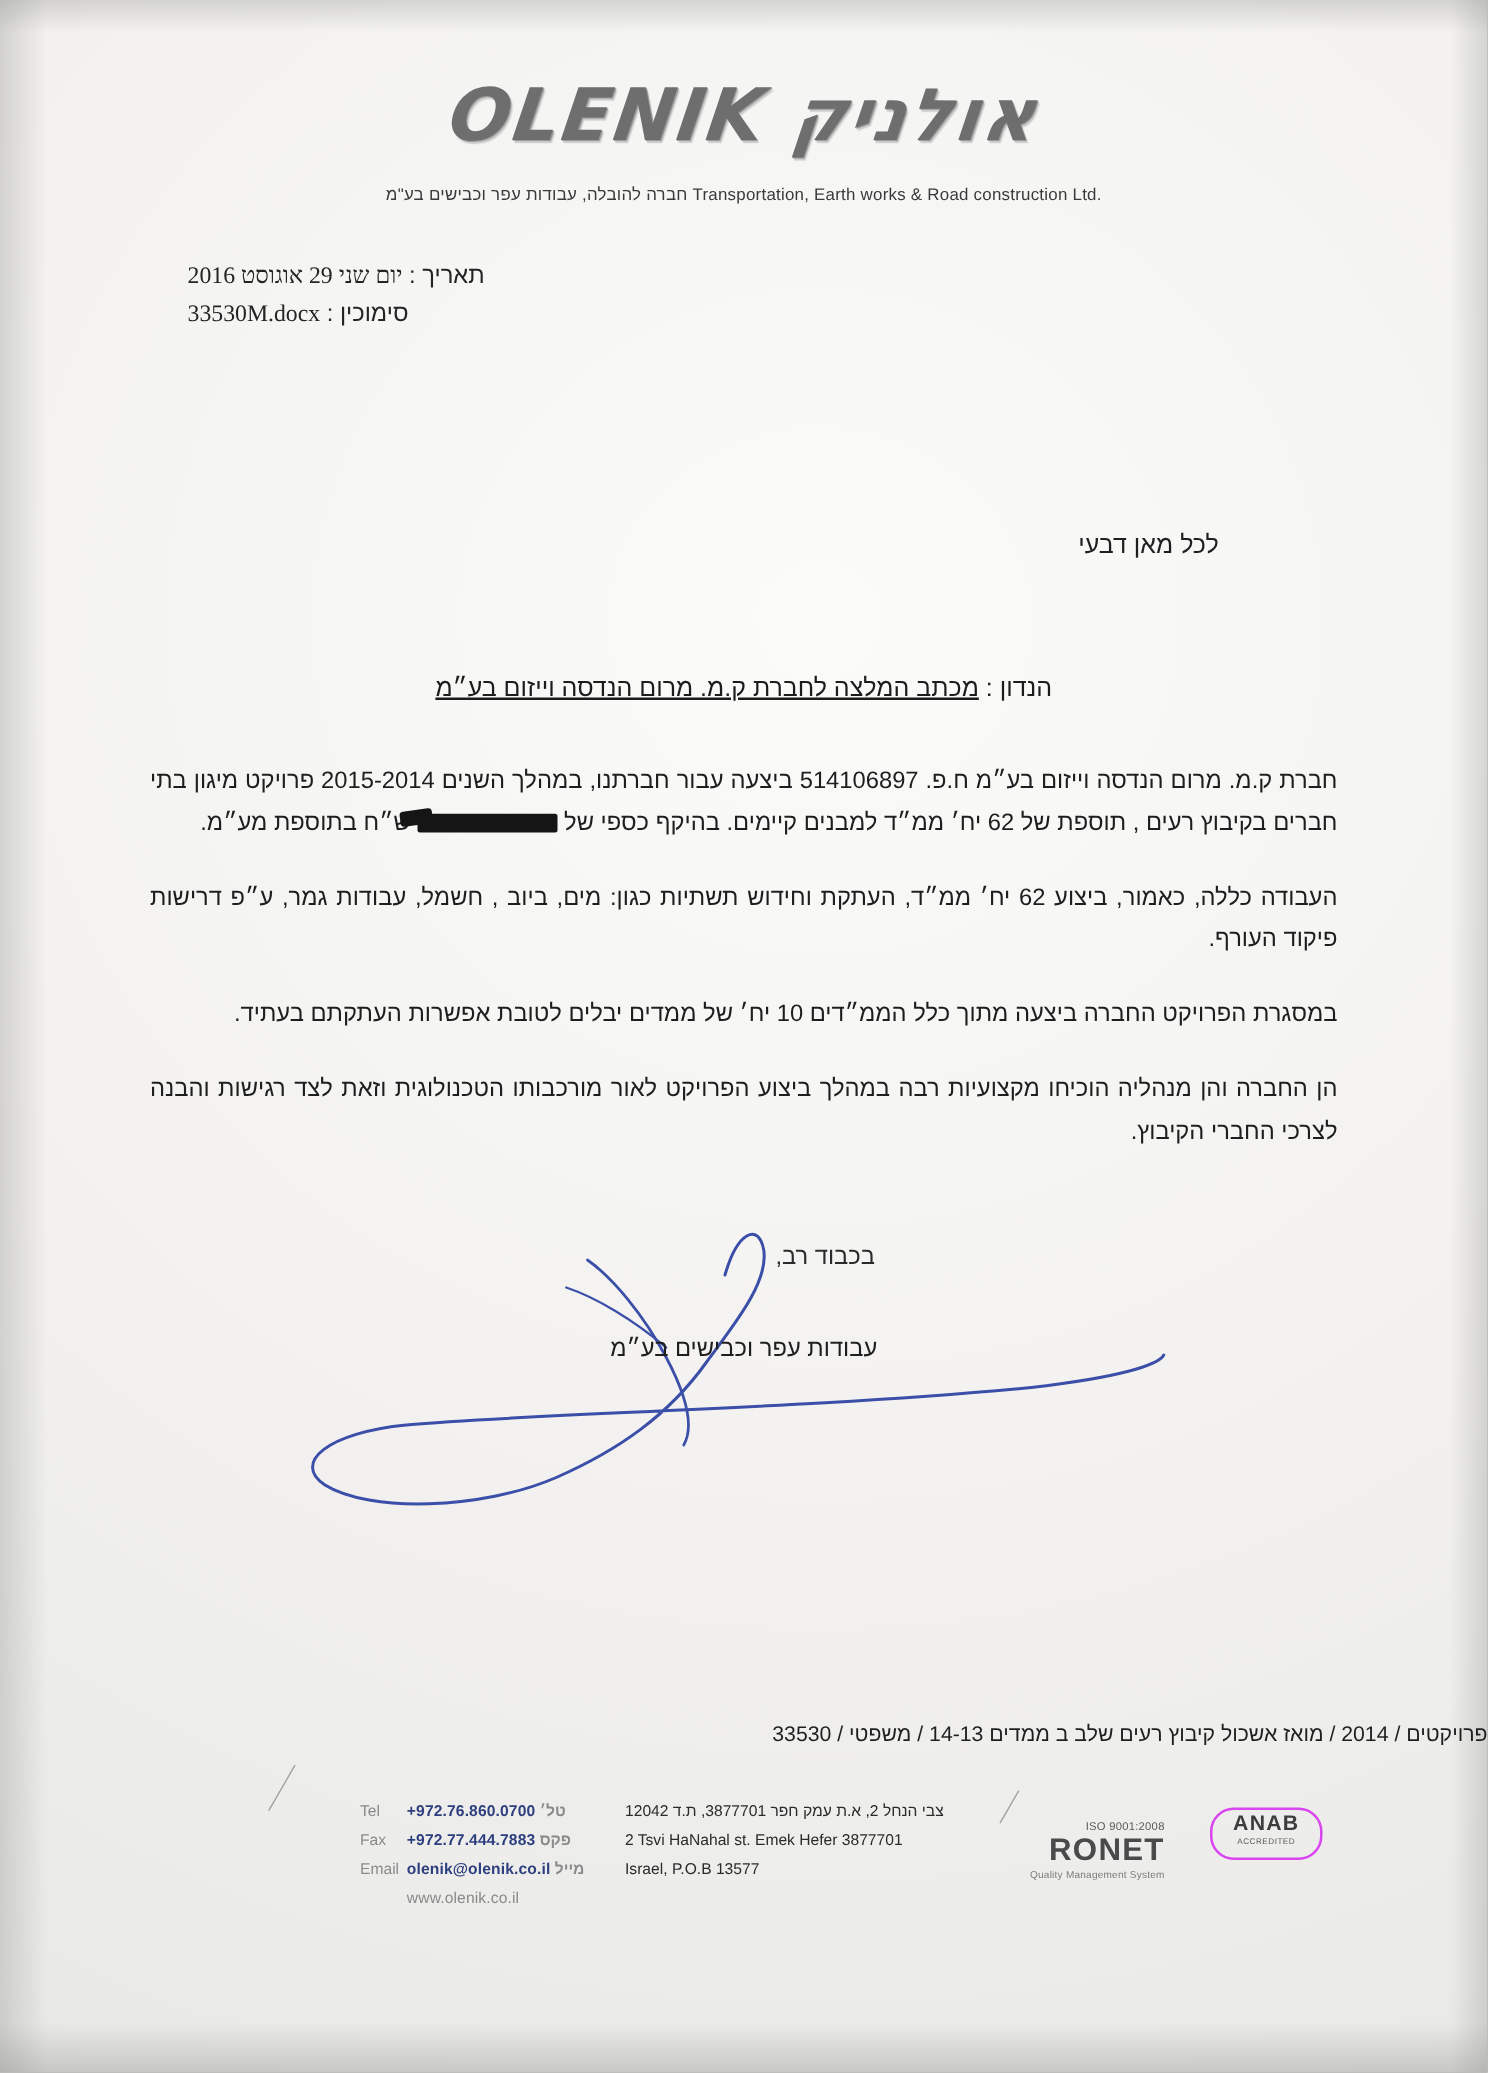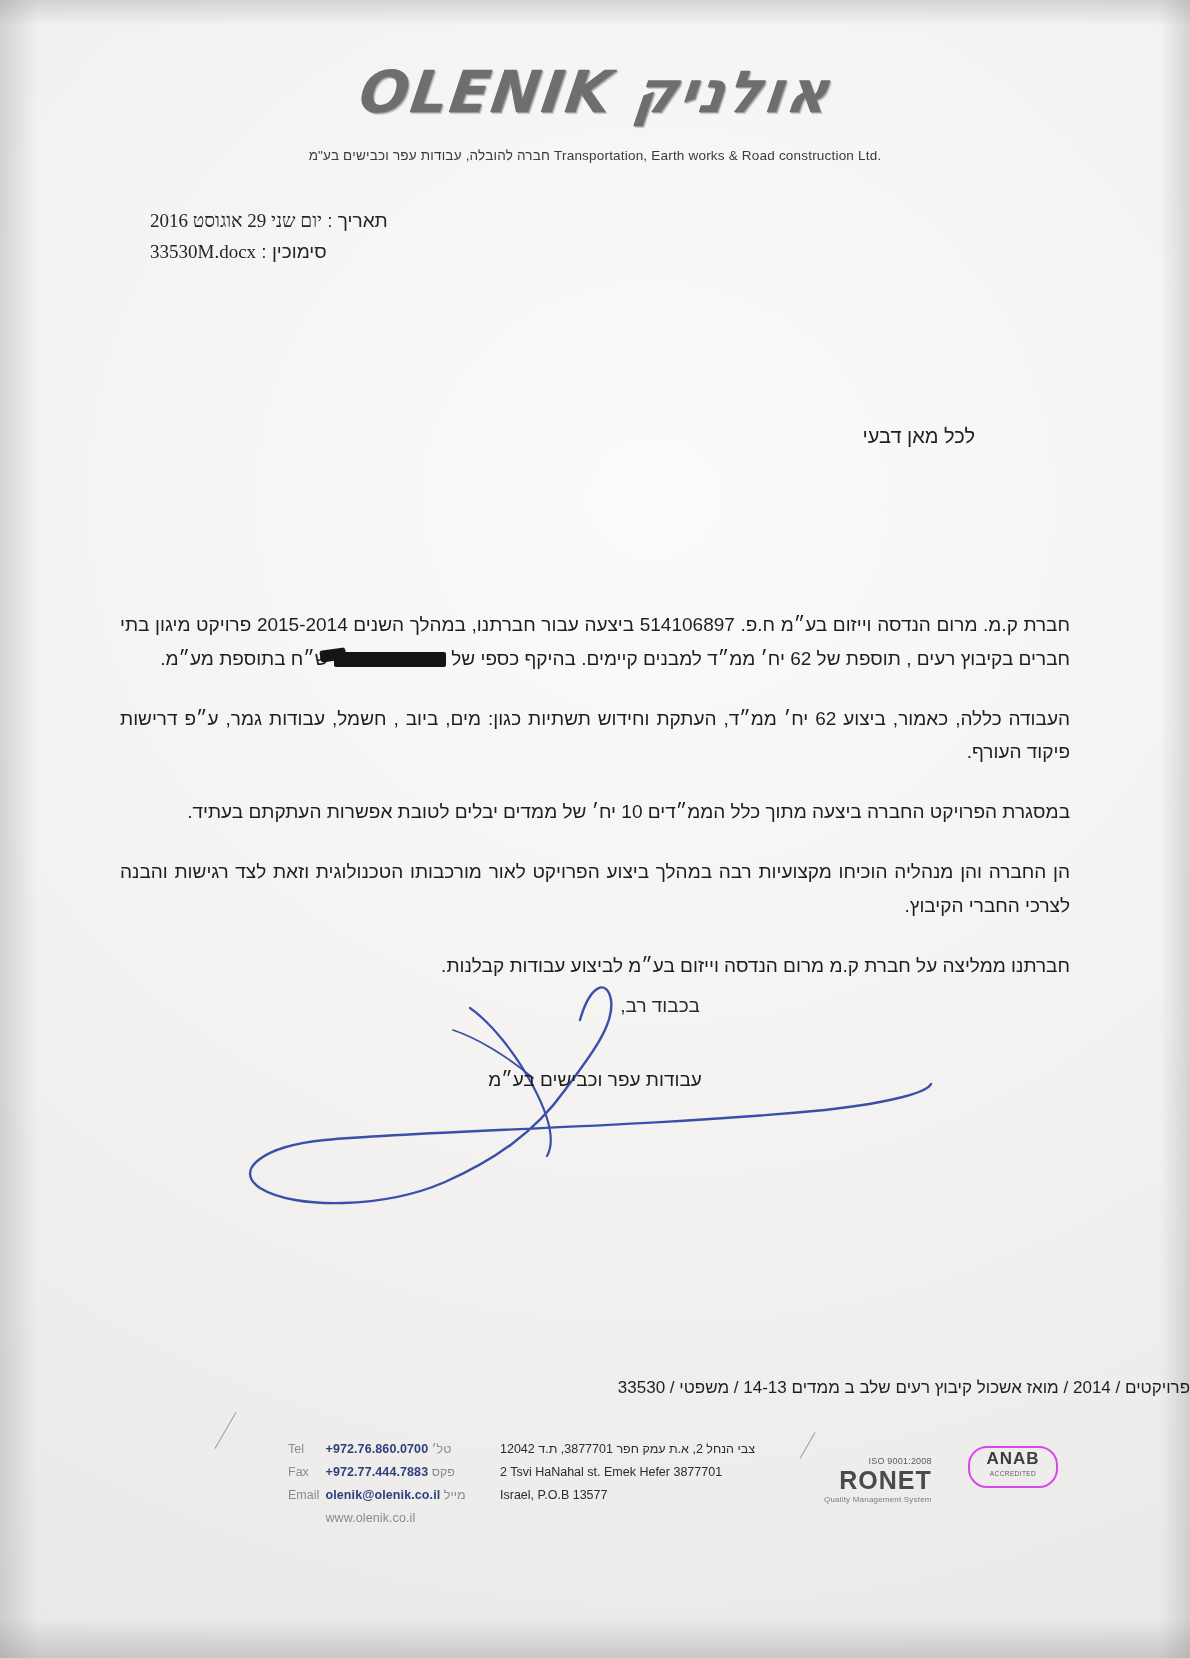--- a/index.html
+++ b/index.html
@@ -188,21 +188,21 @@
   .contact {
     position: absolute;
     left: 288px;
     top: 1438px;
     font-size: 12.5px;
     line-height: 1.85;
     color: #3b4a86;
   }
   .contact .row { white-space: nowrap; }
   .contact .tag { color: #8b8b8b; display:inline-block; width: 34px; }
-  .contact .he-tag { color: #8b8b8b; direction: rtl; display:inline-block; margin-right: 4px;}
+  .contact .he-tag { color: #8b8b8b; direction: rtl; display:inline-block; margin-right: 4px; font-weight: bold;}
   .contact .val { color: #2d3f7e; font-weight: bold; letter-spacing: 0.1px; }
   .contact .web { color: #8a8a8a; font-weight: normal; }
 
   .address {
     position: absolute;
     left: 500px;
     top: 1438px;
     font-size: 12.5px;
     line-height: 1.85;
     color: #2b2b2b;
@@ -282,31 +282,34 @@
       <span class="meta-val">יום שני 29 אוגוסט 2016</span>
     </div>
     <div class="meta-row">
       <span class="meta-label">סימוכין :</span>
       <span class="meta-val">33530M.docx</span>
     </div>
   </div>
 
   <div class="addressee">לכל מאן דבעי</div>
 
+  <div class="subject">
+    <span class="label">הנדון :</span>
+    <span class="val">מכתב המלצה לחברת ק.מ. מרום הנדסה וייזום בע״מ</span>
+  </div>
 
   <div class="body">
     <p>
       <span>חברת ק.מ. מרום הנדסה וייזום בע״מ ח.פ. 514106897 ביצעה עבור חברתנו, במהלך השנים  2015-2014 פרויקט מיגון בתי חברים בקיבוץ רעים , תוספת של 62 יח׳ ממ״ד למבנים קיימים. בהיקף כספי של</span>
       <span class="redact"></span>
       <span>ש״ח בתוספת מע״מ.</span>
     </p>
     <p>העבודה כללה, כאמור,  ביצוע 62 יח׳ ממ״ד, העתקת וחידוש תשתיות כגון: מים, ביוב , חשמל, עבודות גמר, ע״פ דרישות פיקוד העורף.</p>
     <p>במסגרת הפרויקט החברה ביצעה מתוך כלל הממ״דים 10 יח׳ של ממדים יבלים לטובת אפשרות העתקתם בעתיד.</p>
     <p>הן החברה והן מנהליה הוכיחו מקצועיות רבה במהלך ביצוע הפרויקט לאור מורכבותו הטכנולוגית וזאת לצד רגישות והבנה  לצרכי החברי הקיבוץ.</p>
-    <p>חברתנו ממליצה על חברת ק.מ מרום הנדסה וייזום בע״מ לביצוע עבודות קבלנות.</p>
   </div>
 
   <div class="sign-regards">בכבוד רב,</div>
 
   <svg class="signature-svg" viewBox="0 0 760 270">
     <path d="M365 60 C 375 25, 392 18, 396 40 C 400 66, 372 100, 350 130 C 320 172, 280 200, 230 222 C 170 248, 80 250, 45 228 C 18 210, 48 186, 110 180 C 220 170, 420 168, 610 150 C 680 142, 712 132, 716 124" fill="none" stroke="#3b4ea8" stroke-width="2.4" stroke-linecap="round"></path>
     <path d="M255 48 C 275 62, 300 92, 318 126 C 336 160, 340 182, 332 196" fill="none" stroke="#3b4ea8" stroke-width="2.2" stroke-linecap="round"></path>
     <path d="M238 70 C 262 78, 292 96, 318 118" fill="none" stroke="#3b4ea8" stroke-width="1.8" stroke-linecap="round"></path>
   </svg>
 

